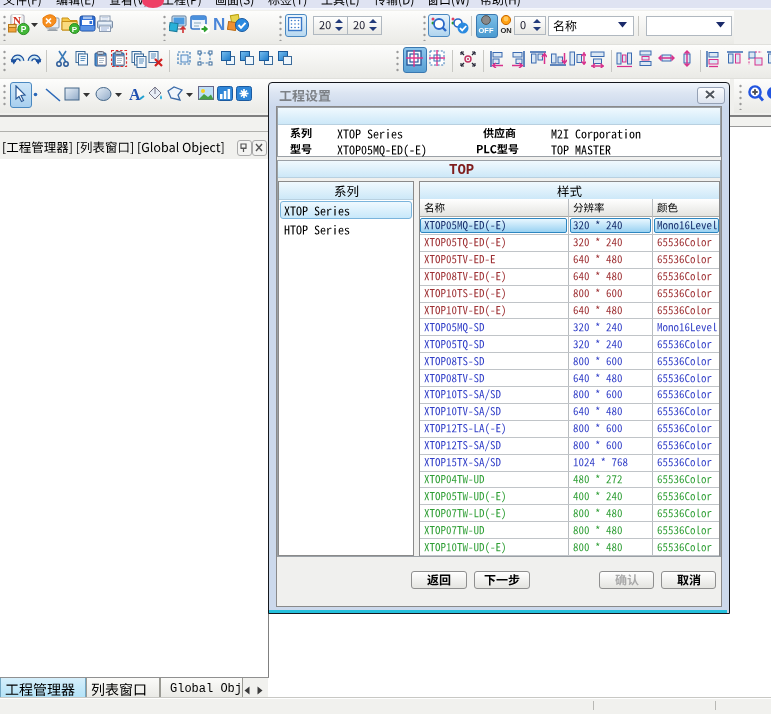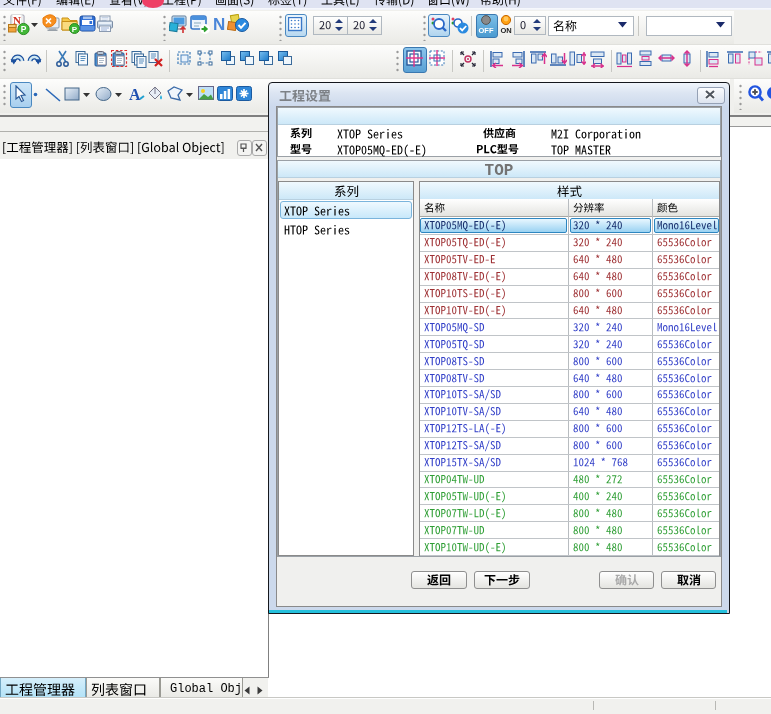--- a/index.html
+++ b/index.html
@@ -592,21 +592,21 @@
       <path transform="translate(0,14.4)" d="M0.4 0H1.5L2.4 -2.3C2.5 -2.7 2.7 -3.3 2.9 -3.8H3C3.2 -3.3 3.3 -2.7 3.5 -2.3L4.4 0H5.6L3.7 -4.5L5.5 -8.8H4.4L3.6 -6.6C3.4 -6.2 3.3 -5.8 3.1 -5.3H3C2.8 -5.8 2.7 -6.2 2.5 -6.6L1.7 -8.8H0.5L2.3 -4.6Z M8.4 0H9.6V-7.9H11.7V-8.8H6.3V-7.9H8.4Z M15 0.1C16.5 0.1 17.6 -1.4 17.6 -4.5C17.6 -7.5 16.5 -9 15 -9C13.5 -9 12.4 -7.5 12.4 -4.5C12.4 -1.4 13.5 0.1 15 0.1ZM15 -0.8C14.1 -0.8 13.6 -1.8 13.6 -4.5C13.6 -7.1 14.1 -8 15 -8C15.9 -8 16.4 -7.1 16.4 -4.5C16.4 -1.8 15.9 -0.8 15 -0.8Z M18.9 0H20V-3.5H20.6C22.5 -3.5 23.6 -4.4 23.6 -6.2C23.6 -8.2 22.5 -8.8 20.6 -8.8H18.9ZM20 -4.4V-7.9H20.4C21.8 -7.9 22.5 -7.5 22.5 -6.2C22.5 -5 21.8 -4.4 20.4 -4.4Z M27 0.1C28.4 0.1 29.4 -1.3 29.4 -4.3C29.4 -7.3 28.4 -8.7 27 -8.7C25.6 -8.7 24.6 -7.3 24.6 -4.3C24.6 -1.3 25.6 0.1 27 0.1ZM27 -0.7C26.2 -0.7 25.7 -1.8 25.7 -4.3C25.7 -6.9 26.2 -7.8 27 -7.8C27.8 -7.8 28.3 -6.9 28.3 -4.3C28.3 -1.8 27.8 -0.7 27 -0.7Z M32.8 0.1C34.1 0.1 35.3 -0.9 35.3 -2.7C35.3 -4.6 34.2 -5.4 33.1 -5.4C32.6 -5.4 32.3 -5.3 32 -5.1L32.2 -7.6H35V-8.6H31.3L31 -4.5L31.6 -4.1C32 -4.4 32.3 -4.6 32.7 -4.6C33.6 -4.6 34.2 -3.9 34.2 -2.7C34.2 -1.5 33.5 -0.8 32.7 -0.8C31.9 -0.8 31.4 -1.2 31 -1.6L30.4 -0.9C30.9 -0.4 31.6 0.1 32.8 0.1Z M36.6 0H37.5V-5C37.5 -5.7 37.4 -7 37.3 -7.7H37.4L37.8 -5.8L38.7 -2.5H39.3L40.2 -5.8L40.6 -7.7H40.6C40.6 -7 40.4 -5.7 40.4 -5V0H41.4V-8.8H40.2L39.3 -5.3L39 -3.8H39L38.7 -5.3L37.8 -8.8H36.6Z M45 -0.8C44.1 -0.8 43.6 -1.9 43.6 -4.5C43.6 -7 44.1 -8 45 -8C45.9 -8 46.4 -7 46.4 -4.5C46.4 -1.9 45.9 -0.8 45 -0.8ZM46.8 2.2C47.2 2.2 47.5 2.1 47.7 2L47.5 1.2C47.4 1.3 47.2 1.3 46.9 1.3C46.3 1.3 45.8 0.9 45.6 0.1C46.8 -0.3 47.6 -1.8 47.6 -4.5C47.6 -7.5 46.5 -9 45 -9C43.5 -9 42.4 -7.5 42.4 -4.5C42.4 -1.7 43.3 -0.2 44.5 0.1C44.9 1.3 45.6 2.2 46.8 2.2Z M49.3 -3H52.7V-3.8H49.3Z M55 0H59.4V-0.9H56.1V-4.2H58.7V-5.1H56.1V-7.9H59.2V-8.8H55Z M60.7 0H62.2C64.3 0 65.5 -1.6 65.5 -4.4C65.5 -7.2 64.3 -8.8 62.2 -8.8H60.7ZM61.9 -0.9V-7.9H62.3C63.7 -7.9 64.4 -6.7 64.4 -4.4C64.4 -2.2 63.7 -0.9 62.3 -0.9Z M70.3 2.4 71 1.8C69.3 0.3 68.7 -1.4 68.7 -3.7C68.7 -6.1 69.3 -7.7 71 -9.3L70.3 -9.8C68.7 -8.4 67.7 -6.4 67.7 -3.7C67.7 -1 68.7 1 70.3 2.4Z M73.3 -3H76.7V-3.8H73.3Z M79 0H83.4V-0.9H80.1V-4.2H82.7V-5.1H80.1V-7.9H83.2V-8.8H79Z M85.7 2.4C87.3 1 88.3 -1 88.3 -3.7C88.3 -6.4 87.3 -8.4 85.7 -9.8L85 -9.3C86.7 -7.7 87.3 -6.1 87.3 -3.7C87.3 -1.4 86.7 0.3 85 1.8Z" fill="#000"></path>
     </svg>
     <svg style="position:absolute;left:476.0px;top:139.8px;overflow:visible" width="45" height="18">
       <path transform="translate(0,13.2)" d="M1 0H2.6V-2.9H3.7C5.5 -2.9 6.9 -3.7 6.9 -5.6C6.9 -7.5 5.5 -8.2 3.7 -8.2H1ZM2.6 -4.2V-6.9H3.6C4.7 -6.9 5.3 -6.5 5.3 -5.6C5.3 -4.7 4.7 -4.2 3.6 -4.2Z M8.3 0H13.3V-1.4H10V-8.2H8.3Z M18 0.2C19.1 0.2 19.9 -0.3 20.6 -1L19.7 -2.1C19.3 -1.6 18.8 -1.3 18.1 -1.3C16.8 -1.3 16 -2.3 16 -4.1C16 -5.8 16.9 -6.9 18.1 -6.9C18.7 -6.9 19.2 -6.6 19.6 -6.2L20.5 -7.2C19.9 -7.8 19.1 -8.3 18.1 -8.3C16 -8.3 14.3 -6.7 14.3 -4C14.3 -1.3 16 0.2 18 0.2Z M27.6 -8.7V-5H28.8V-8.7ZM29.6 -9.2V-4.5C29.6 -4.4 29.6 -4.3 29.4 -4.3C29.3 -4.3 28.7 -4.3 28.2 -4.3C28.4 -4 28.6 -3.5 28.6 -3.2C29.4 -3.2 30 -3.2 30.4 -3.4C30.8 -3.6 30.9 -3.9 30.9 -4.5V-9.2ZM24.9 -7.8V-6.6H24V-7.8ZM22.5 -2.7V-1.5H25.7V-0.6H21.4V0.6H31.4V-0.6H27.1V-1.5H30.3V-2.7H27.1V-3.5H26.1V-5.5H27.2V-6.6H26.1V-7.8H26.9V-9H21.9V-7.8H22.8V-6.6H21.5V-5.5H22.6C22.5 -4.9 22.1 -4.4 21.3 -4C21.5 -3.8 22 -3.3 22.2 -3.1C23.3 -3.7 23.7 -4.6 23.9 -5.5H24.9V-3.4H25.7V-2.7Z M35.1 -7.8H39.6V-6.8H35.1ZM33.8 -9V-5.6H41V-9ZM32.5 -4.9V-3.8H34.6C34.3 -3 34.1 -2.3 33.8 -1.7H39.5C39.3 -0.9 39.2 -0.5 39 -0.4C38.8 -0.3 38.7 -0.3 38.4 -0.3C38.1 -0.3 37.3 -0.3 36.6 -0.3C36.8 0 37 0.5 37 0.9C37.8 1 38.5 1 38.9 0.9C39.4 0.9 39.8 0.8 40.1 0.5C40.5 0.1 40.8 -0.7 41 -2.4C41 -2.6 41.1 -2.9 41.1 -2.9H35.8L36 -3.8H42.3V-4.9Z" fill="#000"></path>
     </svg>
     <svg style="position:absolute;left:551.0px;top:139.6px;overflow:visible" width="62" height="19">
       <path transform="translate(0,14.4)" d="M2.4 0H3.6V-7.9H5.7V-8.8H0.3V-7.9H2.4Z M9 0.1C10.5 0.1 11.6 -1.4 11.6 -4.5C11.6 -7.5 10.5 -9 9 -9C7.5 -9 6.4 -7.5 6.4 -4.5C6.4 -1.4 7.5 0.1 9 0.1ZM9 -0.8C8.1 -0.8 7.6 -1.8 7.6 -4.5C7.6 -7.1 8.1 -8 9 -8C9.9 -8 10.4 -7.1 10.4 -4.5C10.4 -1.8 9.9 -0.8 9 -0.8Z M12.9 0H14V-3.5H14.6C16.5 -3.5 17.6 -4.4 17.6 -6.2C17.6 -8.2 16.5 -8.8 14.6 -8.8H12.9ZM14 -4.4V-7.9H14.4C15.8 -7.9 16.5 -7.5 16.5 -6.2C16.5 -5 15.8 -4.4 14.4 -4.4Z M24.6 0H25.5V-5C25.5 -5.7 25.4 -7 25.3 -7.7H25.4L25.8 -5.8L26.7 -2.5H27.3L28.2 -5.8L28.6 -7.7H28.6C28.6 -7 28.4 -5.7 28.4 -5V0H29.4V-8.8H28.2L27.3 -5.3L27 -3.8H27L26.7 -5.3L25.8 -8.8H24.6Z M30.3 0H31.3L31.9 -2.7H34.1L34.7 0H35.7L33.7 -8.8H32.3ZM32.1 -3.6 32.4 -4.9C32.6 -5.9 32.8 -6.9 33 -7.9H33C33.2 -6.9 33.4 -5.9 33.6 -4.9L33.9 -3.6Z M39 0.1C40.5 0.1 41.4 -0.9 41.4 -2.2C41.4 -3.5 40.8 -4.1 40 -4.6L39.2 -5.2C38.3 -5.7 38 -6.1 38 -6.8C38 -7.5 38.5 -8 39.1 -8C39.7 -8 40.2 -7.7 40.6 -7.2L41.3 -7.9C40.7 -8.5 40 -9 39.1 -9C37.8 -9 36.9 -8 36.9 -6.7C36.9 -5.6 37.5 -4.9 38.3 -4.4L39.2 -3.9C39.8 -3.4 40.3 -3 40.3 -2.1C40.3 -1.3 39.8 -0.8 39 -0.8C38.4 -0.8 37.8 -1.2 37.3 -1.9L36.6 -1.2C37.2 -0.3 38 0.1 39 0.1Z M44.4 0H45.6V-7.9H47.7V-8.8H42.3V-7.9H44.4Z M49 0H53.4V-0.9H50.1V-4.2H52.7V-5.1H50.1V-7.9H53.2V-8.8H49Z M56 -4.6V-7.9H56.6C57.7 -7.9 58.3 -7.5 58.3 -6.3C58.3 -5.2 57.7 -4.6 56.6 -4.6ZM58.4 0H59.6L57.9 -3.9C58.8 -4.2 59.4 -5.1 59.4 -6.3C59.4 -8.2 58.3 -8.8 56.8 -8.8H54.8V0H56V-3.7H56.8H56.8Z" fill="#000"></path>
     </svg>
     <div style="position:absolute;left:277px;top:160px;width:444px;height:397px;background:#f0f0ee;border:1px solid #9aa0a6;box-sizing:border-box"></div>
     <div style="position:absolute;left:278px;top:161px;width:442px;height:16px;background:linear-gradient(#f0f9fe,#cde8f8);border-bottom:1px solid #b8d0e0"></div>
-    <div style="position:absolute;left:449px;top:162px;width:100px;text-align:center;font-family:'Liberation Mono',monospace;font-size:16px;font-weight:bold;color:#737373">TOP</div>
+    <div style="position:absolute;left:449px;top:162px;width:100px;text-align:left;font-family:'Liberation Mono',monospace;font-size:14px;font-weight:bold;color:#7f1d1d">TOP</div>
     <div style="position:absolute;left:278px;top:181px;width:136px;height:375px;background:#fff;border:1px solid #8a8a8a;box-sizing:border-box"></div>
     <div style="position:absolute;left:279px;top:182px;width:134px;height:17px;background:linear-gradient(#f0f9fe,#cde8f8);border-bottom:1px solid #b8d0e0"></div>
     <svg style="position:absolute;left:333.5px;top:181.0px;overflow:visible" width="27" height="20">
       <path transform="translate(0,15.0)" d="M3.6 -2.8C2.9 -1.9 1.9 -1 0.9 -0.4C1.1 -0.2 1.5 0.1 1.7 0.2C2.7 -0.4 3.8 -1.5 4.5 -2.5ZM8 -2.4C9 -1.6 10.3 -0.4 10.9 0.3L11.7 -0.3C11 -1 9.7 -2.1 8.7 -2.9ZM8.3 -5.6C8.6 -5.2 9 -4.9 9.3 -4.5L3.8 -4.2C5.7 -5.1 7.6 -6.2 9.5 -7.7L8.7 -8.2C8.1 -7.7 7.4 -7.2 6.8 -6.8L3.7 -6.6C4.6 -7.3 5.5 -8.1 6.3 -9C8 -9.1 9.5 -9.3 10.7 -9.6L10 -10.4C8 -9.9 4.4 -9.6 1.3 -9.4C1.4 -9.2 1.6 -8.8 1.6 -8.6C2.7 -8.7 3.9 -8.7 5 -8.8C4.2 -8 3.3 -7.2 3 -7C2.6 -6.7 2.3 -6.6 2 -6.5C2.1 -6.3 2.3 -5.9 2.3 -5.7C2.6 -5.8 2.9 -5.8 5.5 -6C4.4 -5.3 3.5 -4.8 3.1 -4.6C2.3 -4.2 1.7 -4 1.3 -3.9C1.4 -3.7 1.6 -3.2 1.6 -3.1C2 -3.2 2.5 -3.3 5.9 -3.5V-0.2C5.9 -0.1 5.9 -0.1 5.6 -0.1C5.4 -0 4.8 -0 4 -0.1C4.2 0.2 4.3 0.6 4.4 0.9C5.3 0.9 5.9 0.9 6.3 0.7C6.7 0.6 6.8 0.3 6.8 -0.2V-3.6L10 -3.8C10.3 -3.4 10.6 -3 10.8 -2.7L11.6 -3.2C11.1 -3.9 10 -5.1 9 -5.9Z M20.5 -9.1V-2.1H21.5V-9.1ZM23.1 -10.4V-0.2C23.1 -0 23 0.1 22.8 0.1C22.6 0.1 22 0.1 21.3 0C21.4 0.3 21.6 0.7 21.6 1C22.6 1 23.2 0.9 23.5 0.8C23.9 0.6 24.1 0.4 24.1 -0.2V-10.4ZM14.8 -3.8C15.4 -3.3 16.2 -2.7 16.7 -2.3C15.8 -1.1 14.7 -0.2 13.5 0.3C13.7 0.5 13.9 0.8 14.1 1.1C16.7 -0.1 18.6 -2.6 19.3 -6.9L18.7 -7.1L18.5 -7H15.7C15.9 -7.6 16.1 -8.3 16.2 -8.9H19.6V-9.8H13.3V-8.9H15.3C14.9 -7 14.2 -5.2 13.2 -4.1C13.4 -3.9 13.7 -3.6 13.9 -3.5C14.5 -4.2 15 -5.1 15.4 -6.2H18.2C18 -5 17.6 -4 17.2 -3.1C16.7 -3.5 15.9 -4.1 15.3 -4.5Z" fill="#000"></path>
     </svg>
     <div style="position:absolute;left:280px;top:201px;width:132px;height:18px;border:1px solid #7ab4dc;border-radius:3px;background:linear-gradient(#eff9ff,#c8e8fa);box-sizing:border-box"></div>
     <svg style="position:absolute;left:284.0px;top:200.6px;overflow:visible" width="68" height="19">
       <path transform="translate(0,14.4)" d="M0.4 0H1.5L2.4 -2.3C2.5 -2.7 2.7 -3.3 2.9 -3.8H3C3.2 -3.3 3.3 -2.7 3.5 -2.3L4.4 0H5.6L3.7 -4.5L5.5 -8.8H4.4L3.6 -6.6C3.4 -6.2 3.3 -5.8 3.1 -5.3H3C2.8 -5.8 2.7 -6.2 2.5 -6.6L1.7 -8.8H0.5L2.3 -4.6Z M8.4 0H9.6V-7.9H11.7V-8.8H6.3V-7.9H8.4Z M15 0.1C16.5 0.1 17.6 -1.4 17.6 -4.5C17.6 -7.5 16.5 -9 15 -9C13.5 -9 12.4 -7.5 12.4 -4.5C12.4 -1.4 13.5 0.1 15 0.1ZM15 -0.8C14.1 -0.8 13.6 -1.8 13.6 -4.5C13.6 -7.1 14.1 -8 15 -8C15.9 -8 16.4 -7.1 16.4 -4.5C16.4 -1.8 15.9 -0.8 15 -0.8Z M18.9 0H20V-3.5H20.6C22.5 -3.5 23.6 -4.4 23.6 -6.2C23.6 -8.2 22.5 -8.8 20.6 -8.8H18.9ZM20 -4.4V-7.9H20.4C21.8 -7.9 22.5 -7.5 22.5 -6.2C22.5 -5 21.8 -4.4 20.4 -4.4Z M33 0.1C34.5 0.1 35.4 -0.9 35.4 -2.2C35.4 -3.5 34.8 -4.1 34 -4.6L33.2 -5.2C32.3 -5.7 32 -6.1 32 -6.8C32 -7.5 32.5 -8 33.1 -8C33.7 -8 34.2 -7.7 34.6 -7.2L35.3 -7.9C34.7 -8.5 34 -9 33.1 -9C31.8 -9 30.9 -8 30.9 -6.7C30.9 -5.6 31.5 -4.9 32.3 -4.4L33.2 -3.9C33.8 -3.4 34.3 -3 34.3 -2.1C34.3 -1.3 33.8 -0.8 33 -0.8C32.4 -0.8 31.8 -1.2 31.3 -1.9L30.6 -1.2C31.2 -0.3 32 0.1 33 0.1Z M39.4 0.1C40.1 0.1 40.7 -0.1 41.2 -0.4L40.8 -1.1C40.4 -0.9 40 -0.7 39.5 -0.7C38.4 -0.7 37.7 -1.6 37.7 -3H41.4C41.4 -3.2 41.4 -3.4 41.4 -3.6C41.4 -5.5 40.6 -6.7 39.2 -6.7C37.8 -6.7 36.6 -5.4 36.6 -3.3C36.6 -1.1 37.8 0.1 39.4 0.1ZM37.7 -3.8C37.8 -5.1 38.4 -5.8 39.2 -5.8C40 -5.8 40.5 -5.1 40.5 -3.8Z M43.3 0H44.4V-4.1C45 -5.3 45.7 -5.7 46.4 -5.7C46.8 -5.7 47 -5.7 47.3 -5.5L47.5 -6.5C47.2 -6.6 46.9 -6.7 46.5 -6.7C45.6 -6.7 44.9 -6.1 44.3 -5.2H44.3L44.2 -6.5H43.3Z M50.4 0H51.6V-6.5H50.4ZM51 -7.9C51.4 -7.9 51.8 -8.2 51.8 -8.6C51.8 -9 51.4 -9.3 51 -9.3C50.6 -9.3 50.2 -9 50.2 -8.6C50.2 -8.2 50.6 -7.9 51 -7.9Z M57.4 0.1C58.1 0.1 58.7 -0.1 59.2 -0.4L58.8 -1.1C58.4 -0.9 58 -0.7 57.5 -0.7C56.4 -0.7 55.7 -1.6 55.7 -3H59.4C59.4 -3.2 59.4 -3.4 59.4 -3.6C59.4 -5.5 58.6 -6.7 57.2 -6.7C55.8 -6.7 54.6 -5.4 54.6 -3.3C54.6 -1.1 55.8 0.1 57.4 0.1ZM55.7 -3.8C55.8 -5.1 56.4 -5.8 57.2 -5.8C58 -5.8 58.5 -5.1 58.5 -3.8Z M63 0.2C64.5 0.2 65.3 -0.7 65.3 -1.8C65.3 -3 64.3 -3.4 63.4 -3.8C62.6 -4.1 62 -4.3 62 -4.9C62 -5.4 62.3 -5.8 63.1 -5.8C63.7 -5.8 64.1 -5.6 64.6 -5.3L65.1 -6C64.6 -6.4 63.9 -6.7 63.1 -6.7C61.7 -6.7 60.9 -5.9 60.9 -4.8C60.9 -3.7 61.9 -3.3 62.8 -3C63.5 -2.7 64.3 -2.4 64.3 -1.7C64.3 -1.2 63.9 -0.7 63 -0.7C62.2 -0.7 61.7 -1 61.1 -1.5L60.6 -0.7C61.2 -0.2 62 0.2 63 0.2Z" fill="#000"></path>
     </svg>
     <svg style="position:absolute;left:284.0px;top:219.6px;overflow:visible" width="68" height="19">

